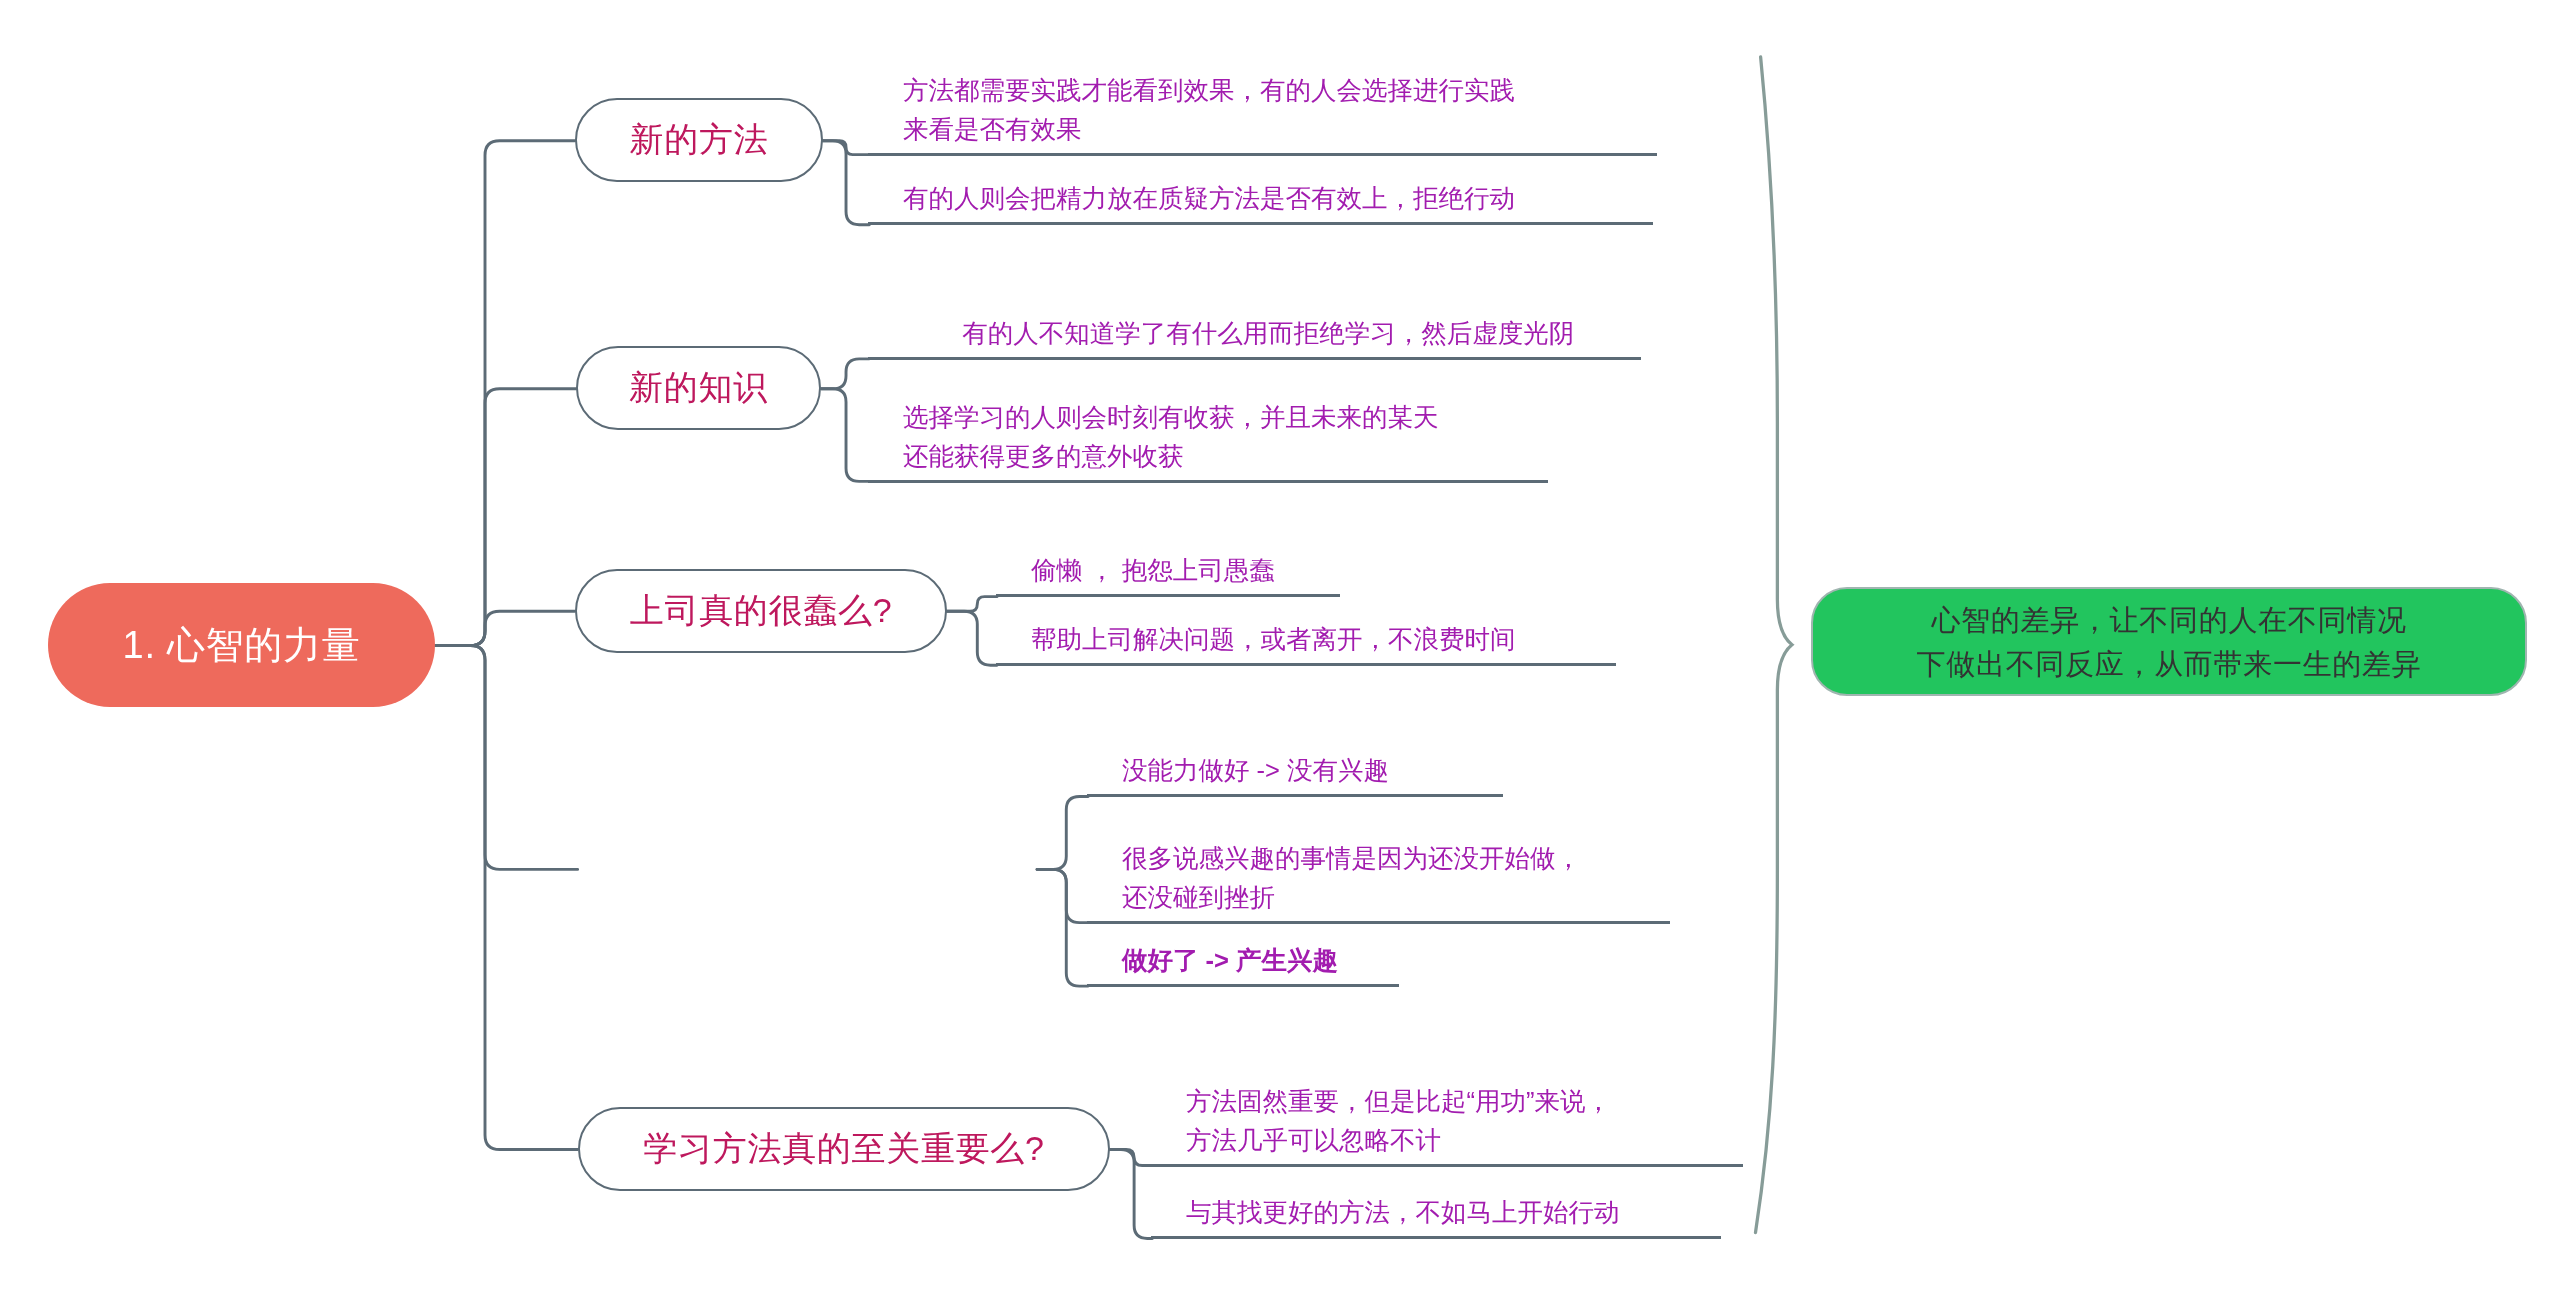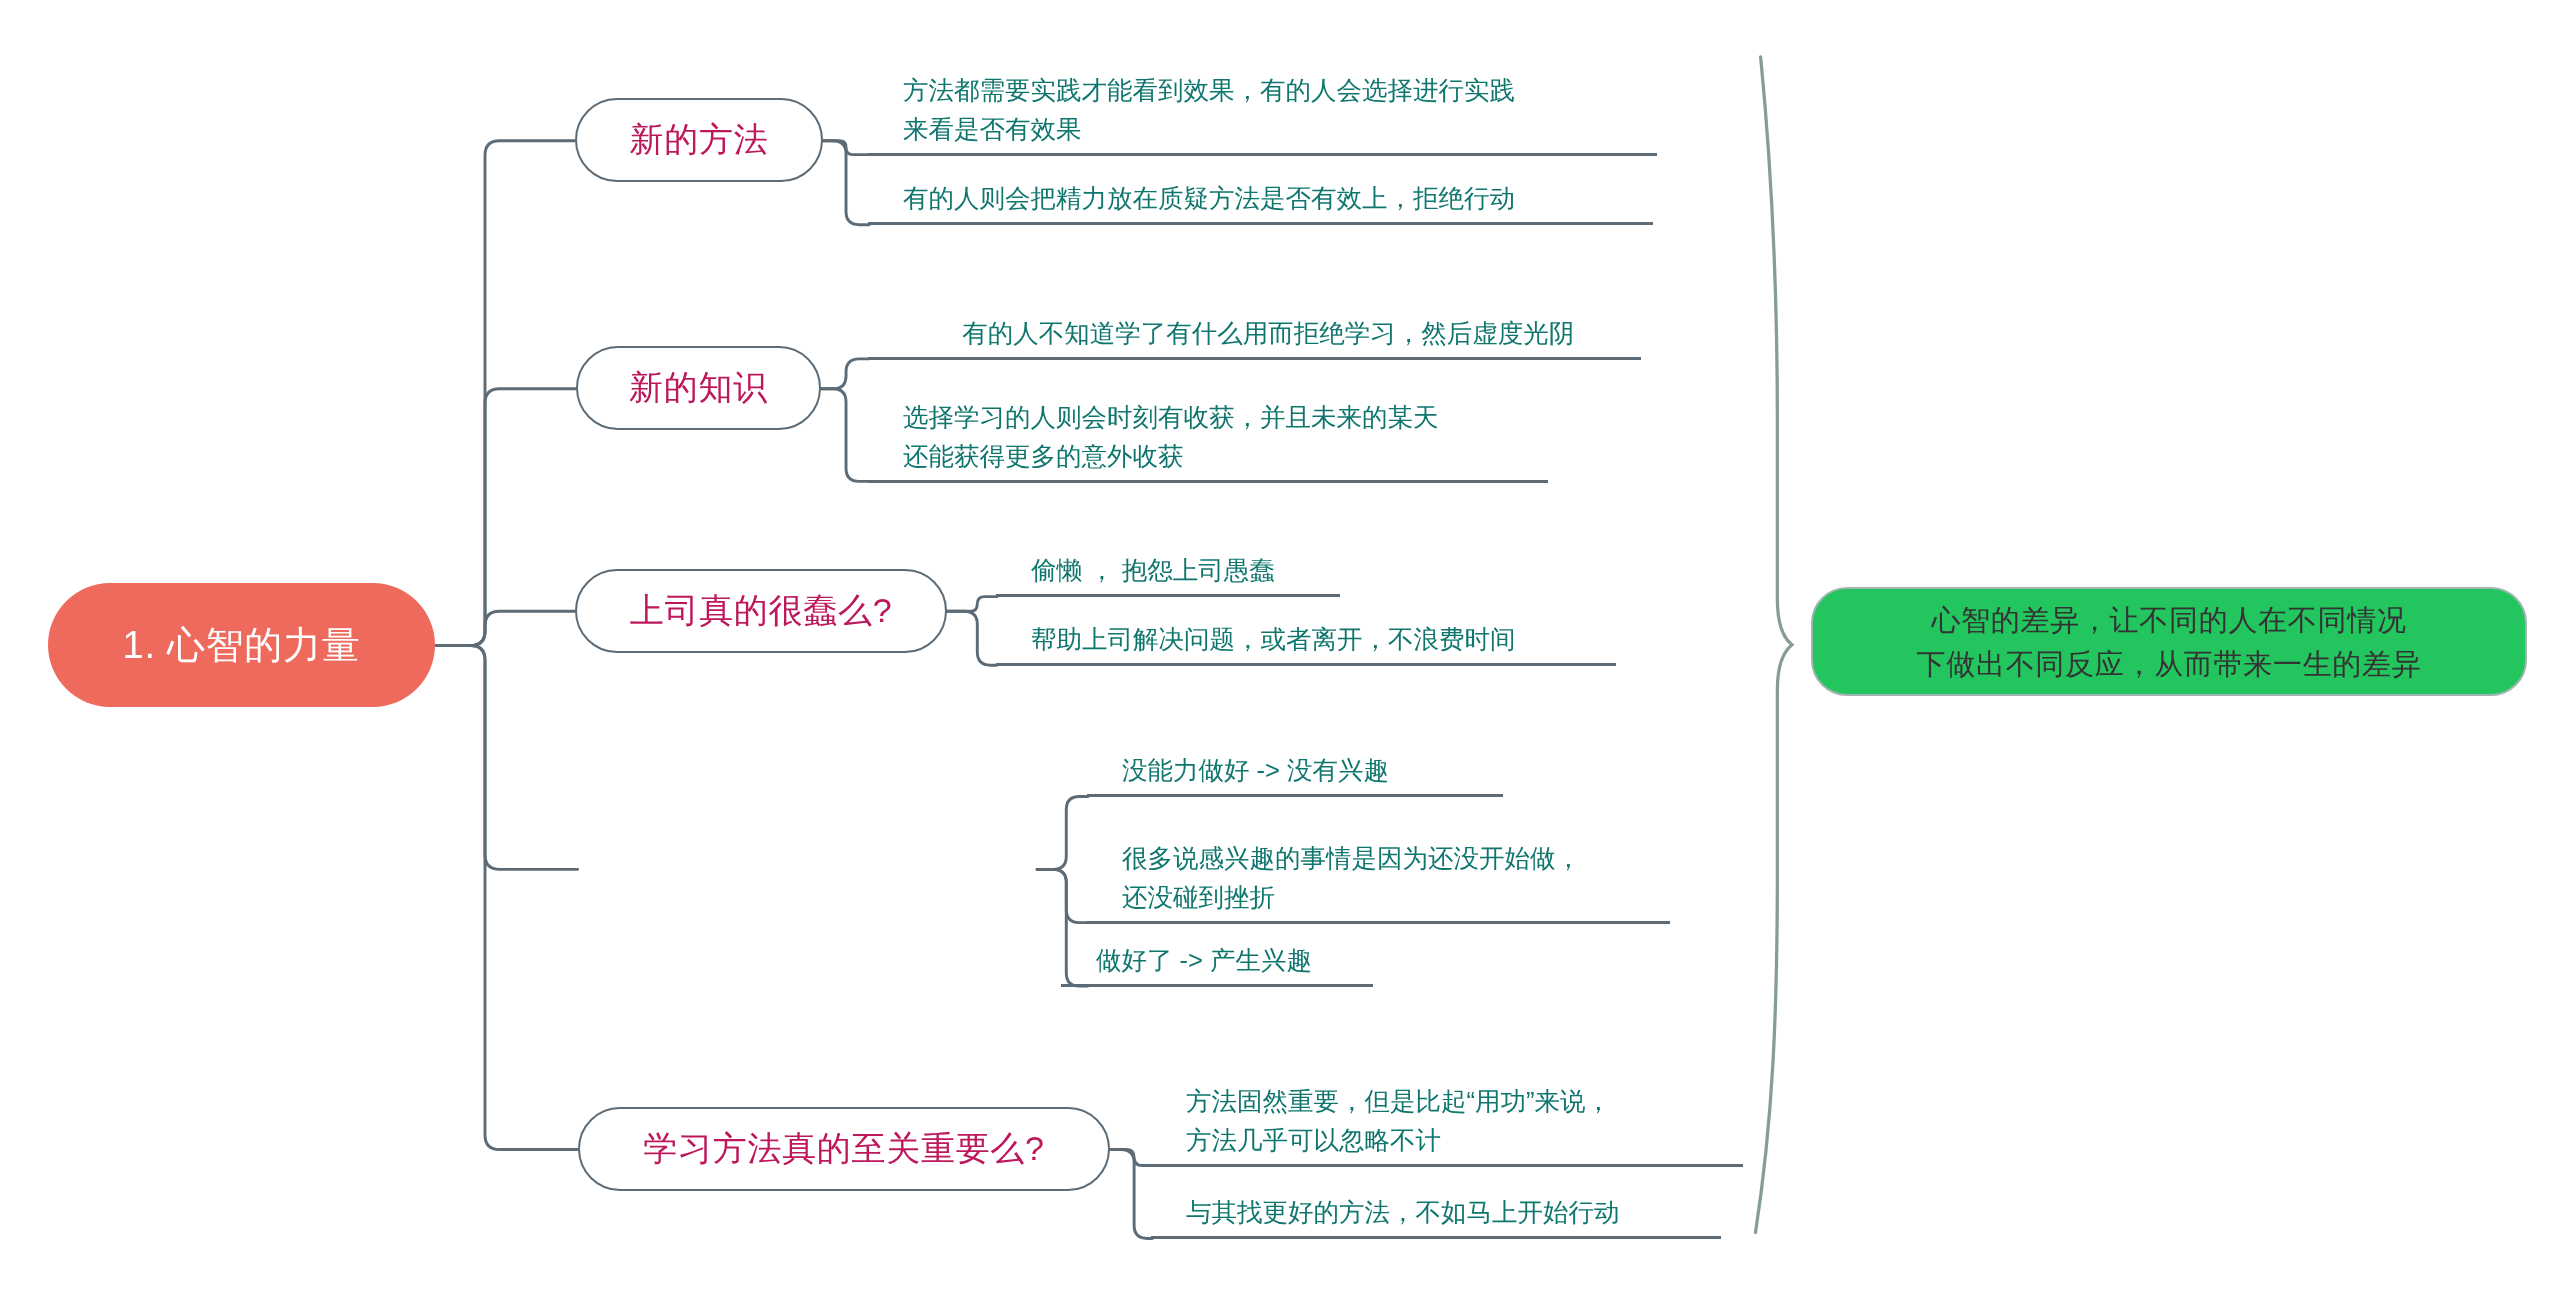--- a/index.html
+++ b/index.html
@@ -25,35 +25,35 @@
     color:#be185d;font-size:34px;letter-spacing:0.7px;
     box-sizing:border-box;
   }
   .b1{left:575px;top:98px;width:248px;}
   .b2{left:576px;top:346px;width:245px;}
   .b3{left:575px;top:569px;width:372px;}
   .b4{left:578px;top:827px;width:459px;}
   .b5{left:578px;top:1107px;width:532px;}
   .child{
     position:absolute;
-    color:#0f766e;font-size:25.5px;line-height:39px;
+    color:#a21caf;font-size:25.5px;line-height:39px;
     border-bottom:3.6px solid #5c6b76;
     padding:0 7.3px 4.4px 35px;
     box-sizing:border-box;
     white-space:nowrap;
   }
   .c11{left:868px;top:71px;width:789px;}
   .c12{left:868px;top:179px;width:785px;}
   .c21{left:868px;top:314px;width:773px;text-align:center;}
   .c22{left:868px;top:398px;width:680px;}
   .c31{left:996px;top:551px;width:344px;}
   .c32{left:996px;top:620px;width:620px;}
   .c41{left:1087px;top:751px;width:416px;}
   .c42{left:1087px;top:839px;width:583px;}
-  .c43{left:1061px;top:941px;width:312px;}
+  .c43{left:1087px;top:941px;width:312px;font-weight:bold;}
   .c51{left:1151px;top:1082px;width:592px;}
   .c52{left:1151px;top:1193px;width:570px;}
   .summary{
     position:absolute;left:1811px;top:587px;width:716px;height:109px;
     background:#22c55e;border:2.9px solid #a0b5b0;border-radius:36px;
     display:flex;flex-direction:column;align-items:center;justify-content:center;
     color:#333333;font-size:29px;line-height:44px;letter-spacing:0.7px;
     box-sizing:border-box;white-space:nowrap;
   }
 </style>

